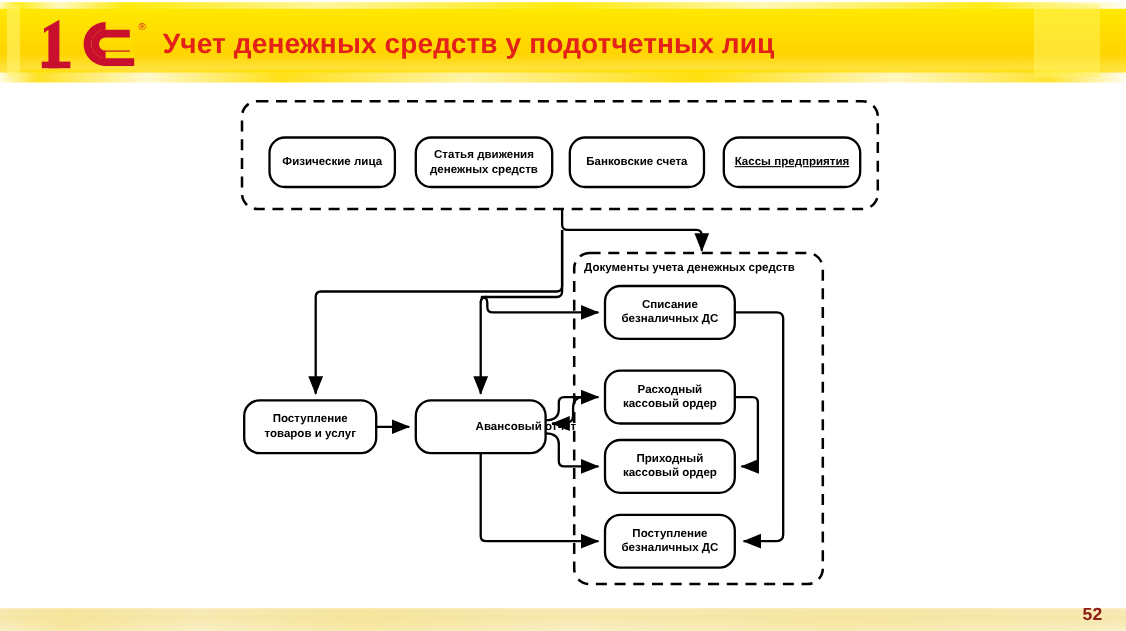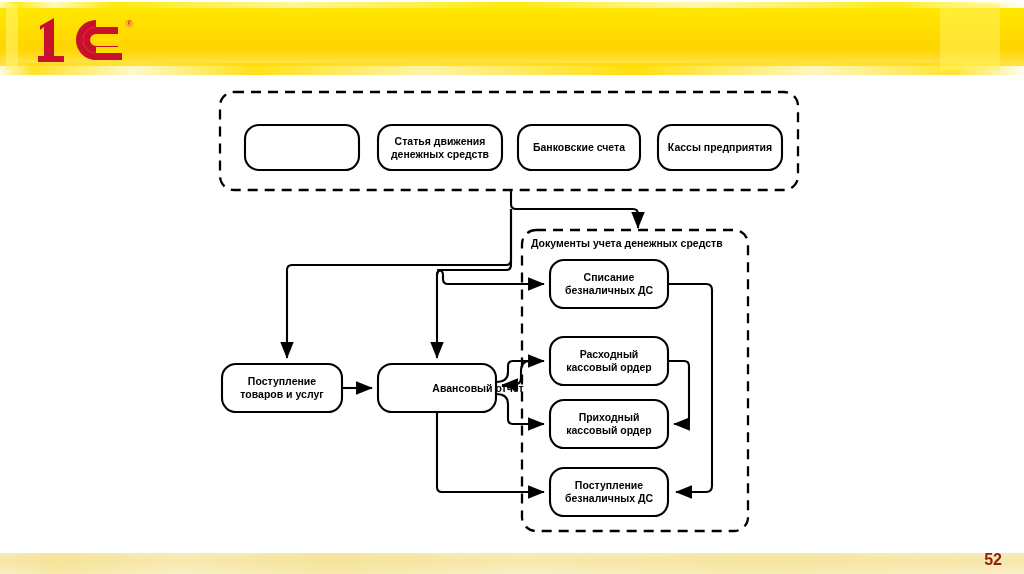--- a/index.html
+++ b/index.html
@@ -146,20 +146,21 @@
     <rect x="4" y="40" width="26" height="6" fill="#c8102e"></rect>
 
     <path d="M62 4 A20 20 0 1 0 62 44 L62 37 A13 13 0 1 1 62 11 Z" fill="#c8102e"></path>
     <path d="M62 11 A13 13 0 1 0 62 37 L84 37 L84 30 L62 30 A6 6 0 1 1 62 18 L84 18 L84 11 Z" fill="#c8102e"></path>
     <rect x="62" y="20.5" width="24" height="6" fill="#ffdd00"></rect>
     <rect x="62" y="31" width="26" height="6" fill="#ffdd00"></rect>
     <path d="M60 37 L88 37 L88 44 L60 44 Z" fill="#c8102e"></path>
     <text x="92" y="11" font-size="9" fill="#c8102e" font-family="Liberation Sans, sans-serif">®</text>
   </svg>
 
+  <div id="banner-title">Учет денежных средств у подотчетных лиц</div>
 </div>
 
 <div id="diagram">
 
   <svg id="diagram-svg" width="1024" height="452" viewBox="0 0 1024 452">
     <defs>
       <marker id="ah" markerWidth="9" markerHeight="9" refX="7.6" refY="3.2" orient="auto" markerUnits="strokeWidth">
         <path d="M0,0 L8,3.2 L0,6.4 z" fill="#000"></path>
       </marker>
     </defs>
@@ -201,29 +202,30 @@
       <path d="M668,279 L684,279 Q689,279 689,284 L689,337 Q689,342 684,342 L674,342" marker-end="url(#ah)"></path>
 
       <path d="M668,202 L706,202 Q712,202 712,208 L712,404 Q712,410 706,410 L676,410" marker-end="url(#ah)"></path>
 
       <path d="M437,330 L437,405 Q437,410 442,410 L544,410" marker-end="url(#ah)"></path>
     </g>
   </svg>
 
   <div class="group-caption" style="left:531px; top:155px;">Документы учета денежных средств</div>
 
+  <div class="node-label" style="left:245px; top:43px; width:114px; height:45px;">Физические лица</div>
 
   <div class="node-label" style="left:378px; top:43px; width:124px; height:45px; flex-direction:column;">
     <span>Статья движения</span>
     <span>денежных средств</span>
   </div>
 
   <div class="node-label" style="left:518px; top:43px; width:122px; height:45px;">Банковские счета</div>
 
-  <div class="node-label" style="left:658px; top:43px; width:124px; height:45px;">Кассы предприятия</div>
+  <div class="node-label" style="left:658px; top:43px; width:124px; height:45px;text-decoration:underline;">Кассы предприятия</div>
 
   <div class="node-label" style="left:550px; top:178px; width:118px; height:48px; flex-direction:column;">
     <span>Списание</span>
     <span>безналичных ДС</span>
   </div>
 
   <div class="node-label" style="left:550px; top:255px; width:118px; height:48px; flex-direction:column;">
     <span>Расходный</span>
     <span>кассовый ордер</span>
   </div>

